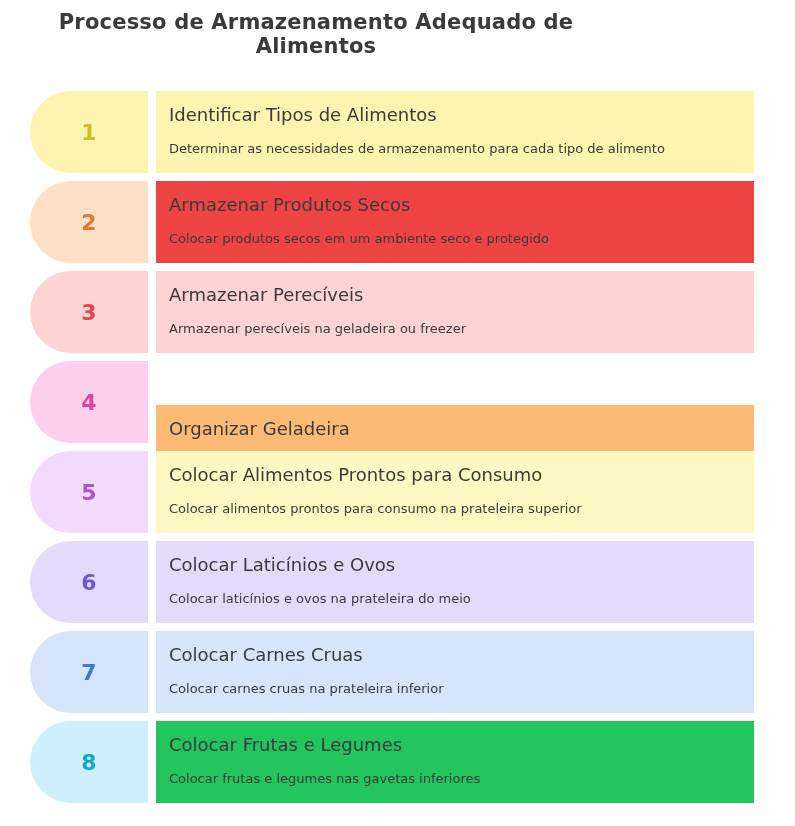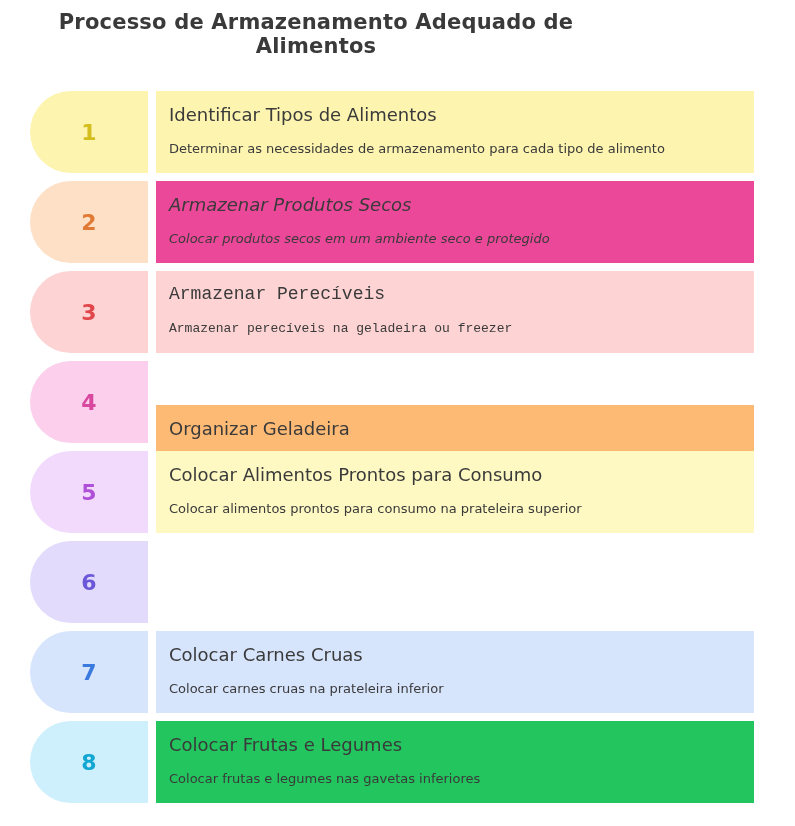--- a/index.html
+++ b/index.html
@@ -25,47 +25,51 @@
 <div class="steps">
   <div class="step" style="top:0px">
     <div class="num" style="background: rgb(253, 244, 176); color: rgb(212, 190, 31);">1</div>
     <div class="box" style="background: rgb(253, 244, 176);">
       <div class="step-title">Identificar Tipos de Alimentos</div>
       <div class="step-desc">Determinar as necessidades de armazenamento para cada tipo de alimento</div>
     </div>
   </div>
   <div class="step" style="top:90px">
     <div class="num" style="background: rgb(253, 224, 198); color: rgb(224, 122, 53);">2</div>
-    <div class="box" style="background: #ec4899; font-style: italic;">
+    <div class="box" style="background: #ef4444;">
       <div class="step-title">Armazenar Produtos Secos</div>
       <div class="step-desc">Colocar produtos secos em um ambiente seco e protegido</div>
     </div>
   </div>
   <div class="step" style="top:180px">
     <div class="num" style="background: rgb(253, 211, 211); color: rgb(224, 70, 74);">3</div>
-    <div class="box" style="background: rgb(253, 211, 211); font-family: Liberation Mono, monospace;">
+    <div class="box" style="background: rgb(253, 211, 211);">
       <div class="step-title">Armazenar Perecíveis</div>
       <div class="step-desc">Armazenar perecíveis na geladeira ou freezer</div>
     </div>
   </div>
   <div class="step" style="top:270px">
     <div class="num" style="background: rgb(252, 208, 236); color: rgb(216, 72, 158);">4</div>
     <div class="box" style="background: #fdba74; margin-top: 44px;">
       <div class="step-title">Organizar Geladeira</div>
     </div>
   </div>
   <div class="step" style="top:360px">
     <div class="num" style="background: rgb(241, 218, 252); color: rgb(176, 80, 216);">5</div>
     <div class="box" style="background: #fef9c3;">
       <div class="step-title">Colocar Alimentos Prontos para Consumo</div>
       <div class="step-desc">Colocar alimentos prontos para consumo na prateleira superior</div>
     </div>
   </div>
   <div class="step" style="top:450px">
     <div class="num" style="background: rgb(226, 219, 252); color: rgb(106, 88, 216);">6</div>
+    <div class="box" style="background: rgb(226, 219, 252);">
+      <div class="step-title">Colocar Laticínios e Ovos</div>
+      <div class="step-desc">Colocar laticínios e ovos na prateleira do meio</div>
+    </div>
   </div>
   <div class="step" style="top:540px">
     <div class="num" style="background: rgb(214, 228, 252); color: rgb(58, 122, 222);">7</div>
     <div class="box" style="background: rgb(214, 228, 252); text-align: right;">
       <div class="step-title">Colocar Carnes Cruas</div>
       <div class="step-desc">Colocar carnes cruas na prateleira inferior</div>
     </div>
   </div>
   <div class="step" style="top:630px">
     <div class="num" style="background: rgb(205, 240, 252); color: rgb(18, 166, 210);">8</div>

